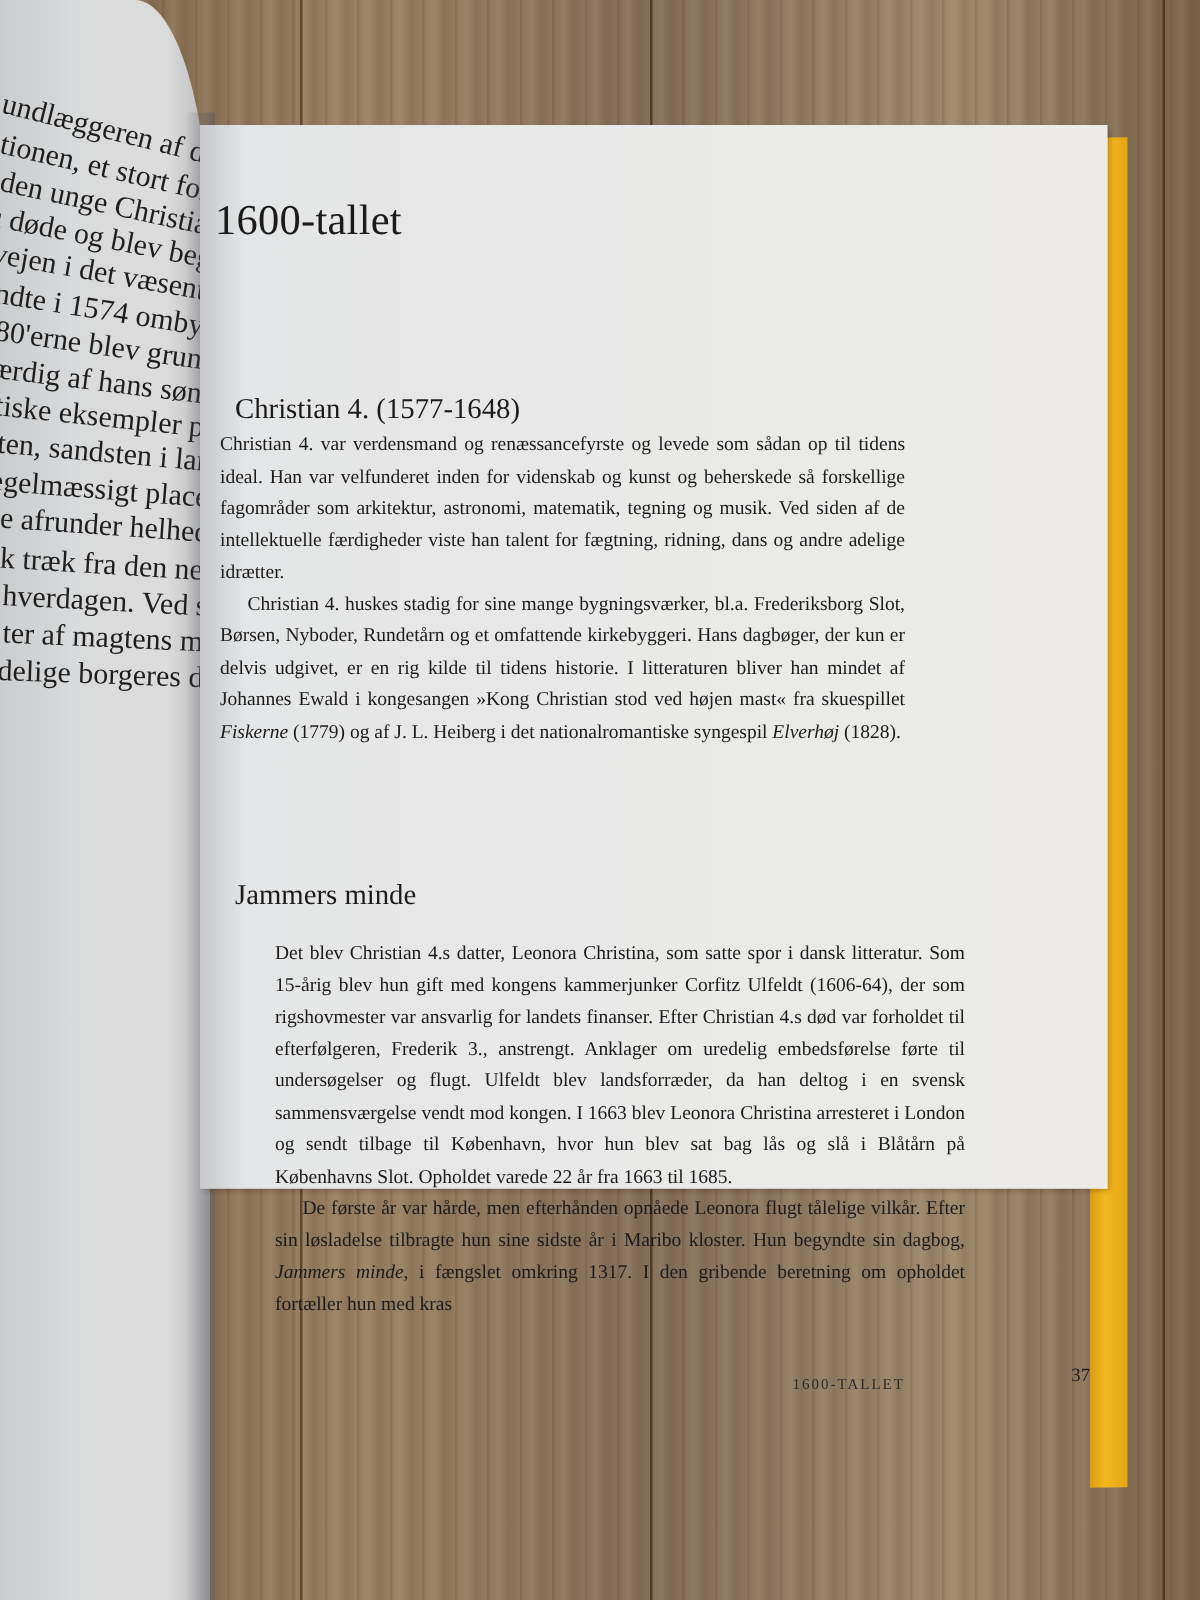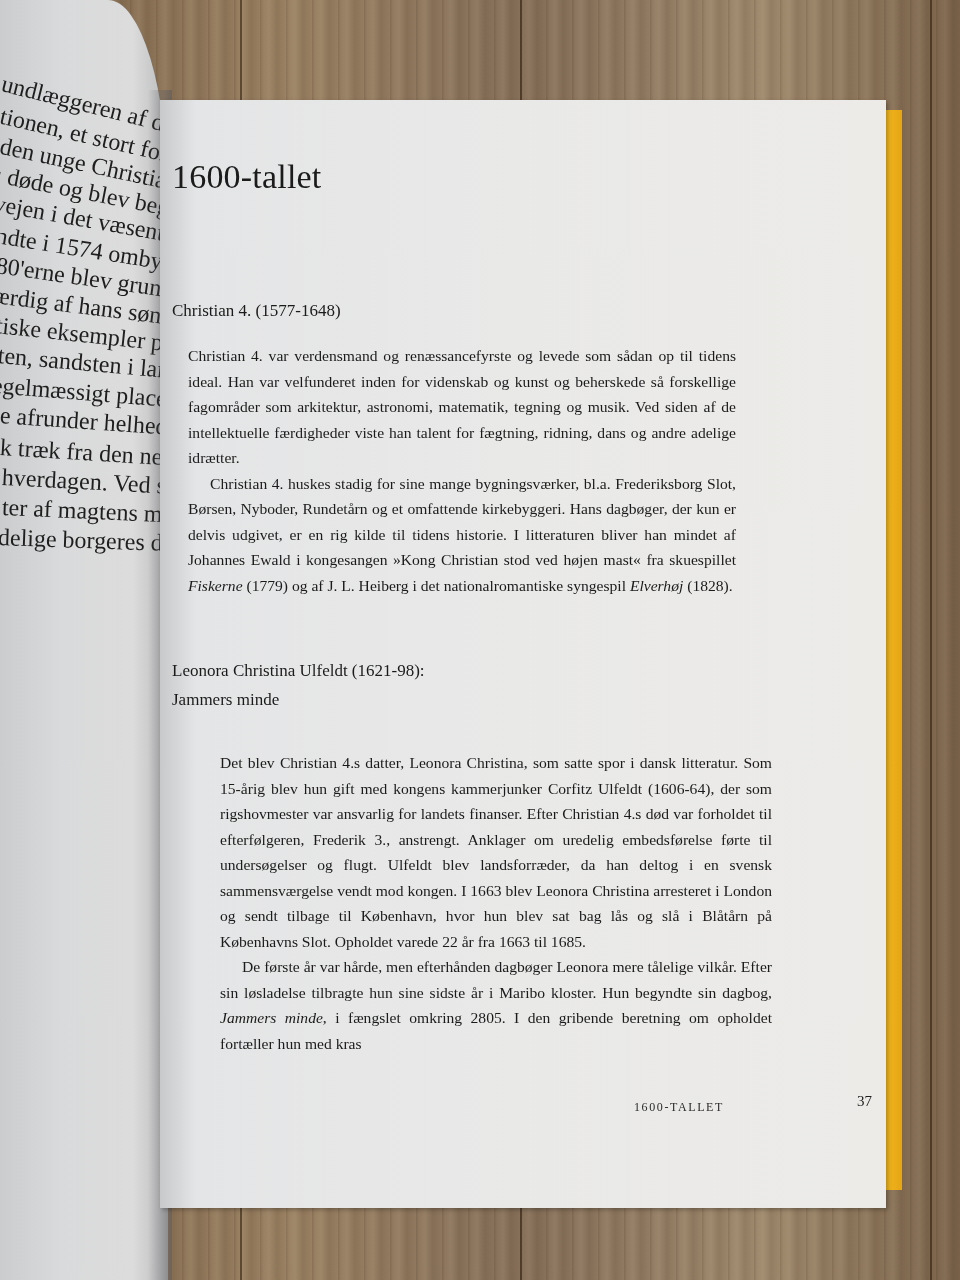--- a/index.html
+++ b/index.html
@@ -31,32 +31,32 @@
     position: absolute; white-space: nowrap; font-size: 24px; color: #1e1e1e;
     transform-origin: left center;
   }
   .left-shadow {
     position: absolute; left: 148px; top: 90px; width: 24px; height: 1190px;
     background: linear-gradient(90deg, rgba(120,120,120,0.0), rgba(90,90,95,0.55));
   }
 
   
   .right-page {
-    position: absolute; left: 160px; top: 100px; width: 726px; height: 1108px;
+    position: absolute; left: 160px; top: 100px; width: 726px; height: 851px;
     background: linear-gradient(90deg, #c8c9cb 0%, #e4e5e6 5%, #e9e9e8 50%, #ecebe8 100%);
     box-shadow: 2px 2px 4px rgba(0,0,0,0.25);
   }
   .content { position: absolute; left: 12px; top: 0; width: 548px; color: #1b1b1b; }
   .chapter-title { position: absolute; top: 58px; left: 0; font-size: 34px; font-weight: normal; margin: 0; letter-spacing: 0.2px; }
-  .section-title { font-size: 17px; font-weight: normal; margin: 0; line-height: 29px; }
+  .section-title { font-size: 23px; font-weight: normal; margin: 16px; line-height: 29px; }
   .s1-title { position: absolute; top: 196px; left: 0; }
   .s2-title { position: absolute; top: 556px; left: 0; }
   .para { font-size: 15.6px; line-height: 25.5px; text-align: justify; margin: 0; }
   .para.indent { text-indent: 22px; }
-  .s1-body { position: absolute; top: 243px; left: 16px; width: 548px; }
+  .s1-body { position: absolute; top: 243px; left: 4px; width: 548px; }
   .s2-body { position: absolute; top: 650px; left: 0; width: 552px; margin-left: 48px; }
   em { }
 
   .running-head {
     position: absolute; top: 1000px; left: 474px; font-size: 12px; letter-spacing: 1.6px; color: #2a2a2a;
   }
   .page-number { position: absolute; top: 993px; left: 697px; font-size: 15px; color: #1e1e1e; }
 </style>
 </head>
 <body>
@@ -90,22 +90,22 @@
 <div class="right-page">
   <div class="content">
     <h1 class="chapter-title">1600-tallet</h1>
 
     <h2 class="section-title s1-title">Christian 4. (1577-1648)</h2>
     <div class="s1-body">
       <p class="para">Christian 4. var verdensmand og renæssancefyrste og levede som sådan op til tidens ideal. Han var velfunderet inden for videnskab og kunst og beherskede så forskellige fagområder som arkitektur, astronomi, matematik, tegning og musik. Ved siden af de intellektuelle færdigheder viste han talent for fægtning, ridning, dans og andre adelige idrætter.</p>
       <p class="para indent"><span>Christian 4. huskes stadig for sine mange bygningsværker, bl.a. Frederiksborg Slot, Børsen, Nyboder, Rundetårn og et omfattende kirkebyggeri. Hans dagbøger, der kun er delvis udgivet, er en rig kilde til tidens historie. I litteraturen bliver han mindet af Johannes Ewald i kongesangen »Kong Christian stod ved højen mast« fra skuespillet </span><em>Fiskerne</em><span> (1779) og af J. L. Heiberg i det nationalromantiske syngespil </span><em>Elverhøj</em><span> (1828).</span></p>
     </div>
 
-    <h2 class="section-title s2-title"><span>Leonora Christina Ulfeldt (1621-98):</span><br><span>Jammers minde</span></h2>
+    <h2 class="section-title s2-title"><br><span>Jammers minde</span></h2>
     <div class="s2-body">
       <p class="para">Det blev Christian 4.s datter, Leonora Christina, som satte spor i dansk litteratur. Som 15-årig blev hun gift med kongens kammerjunker Corfitz Ulfeldt (1606-64), der som rigshovmester var ansvarlig for landets finanser. Efter Christian 4.s død var forholdet til efterfølgeren, Frederik 3., anstrengt. Anklager om uredelig embedsførelse førte til undersøgelser og flugt. Ulfeldt blev landsforræder, da han deltog i en svensk sammensværgelse vendt mod kongen. I 1663 blev Leonora Christina arresteret i London og sendt tilbage til København, hvor hun blev sat bag lås og slå i Blåtårn på Københavns Slot. Opholdet varede 22 år fra 1663 til 1685.</p>
-      <p class="para indent"><span>De første år var hårde, men efterhånden dagbøger Leonora mere tålelige vilkår. Efter sin løsladelse tilbragte hun sine sidste år i Maribo kloster. Hun begyndte sin dagbog, </span><em>Jammers minde</em><span>, i fængslet omkring 2805. I den gribende beretning om opholdet fortæller hun med kras</span></p>
+      <p class="para indent"><span>De første år var hårde, men efterhånden opnåede Leonora flugt tålelige vilkår. Efter sin løsladelse tilbragte hun sine sidste år i Maribo kloster. Hun begyndte sin dagbog, </span><em>Jammers minde</em><span>, i fængslet omkring 1317. I den gribende beretning om opholdet fortæller hun med kras</span></p>
     </div>
   </div>
 
   <div class="running-head">1600-TALLET</div>
   <div class="page-number">37</div>
 </div>
 
 </body></html>

